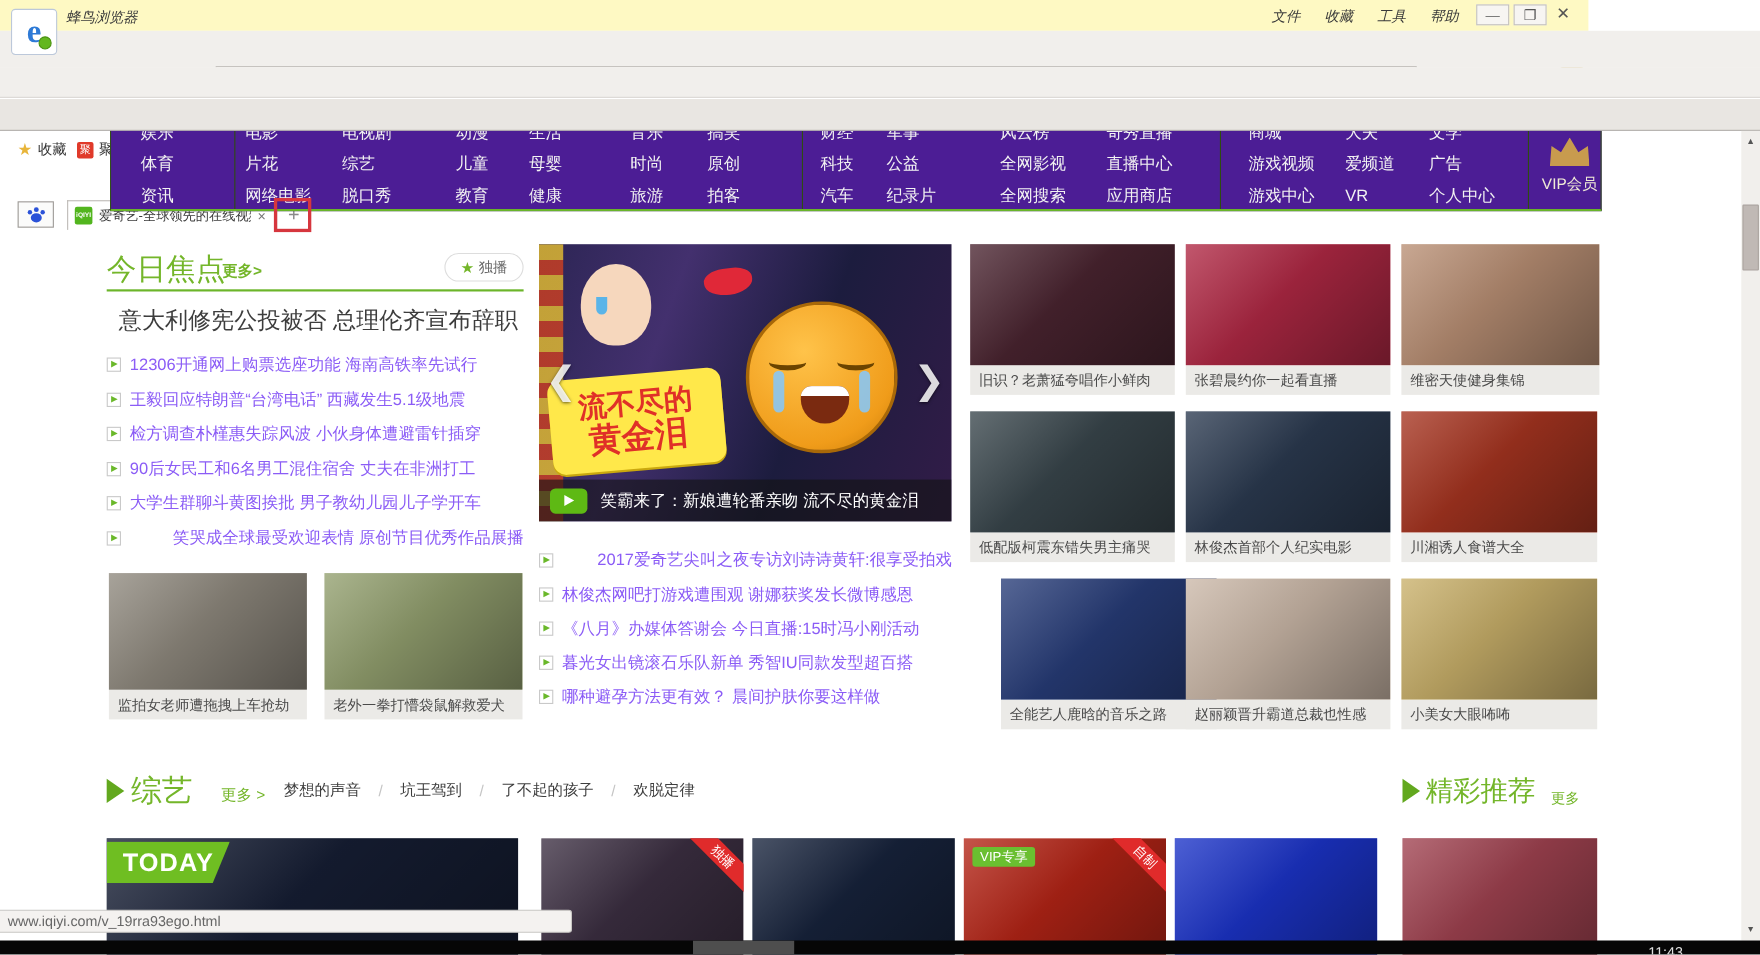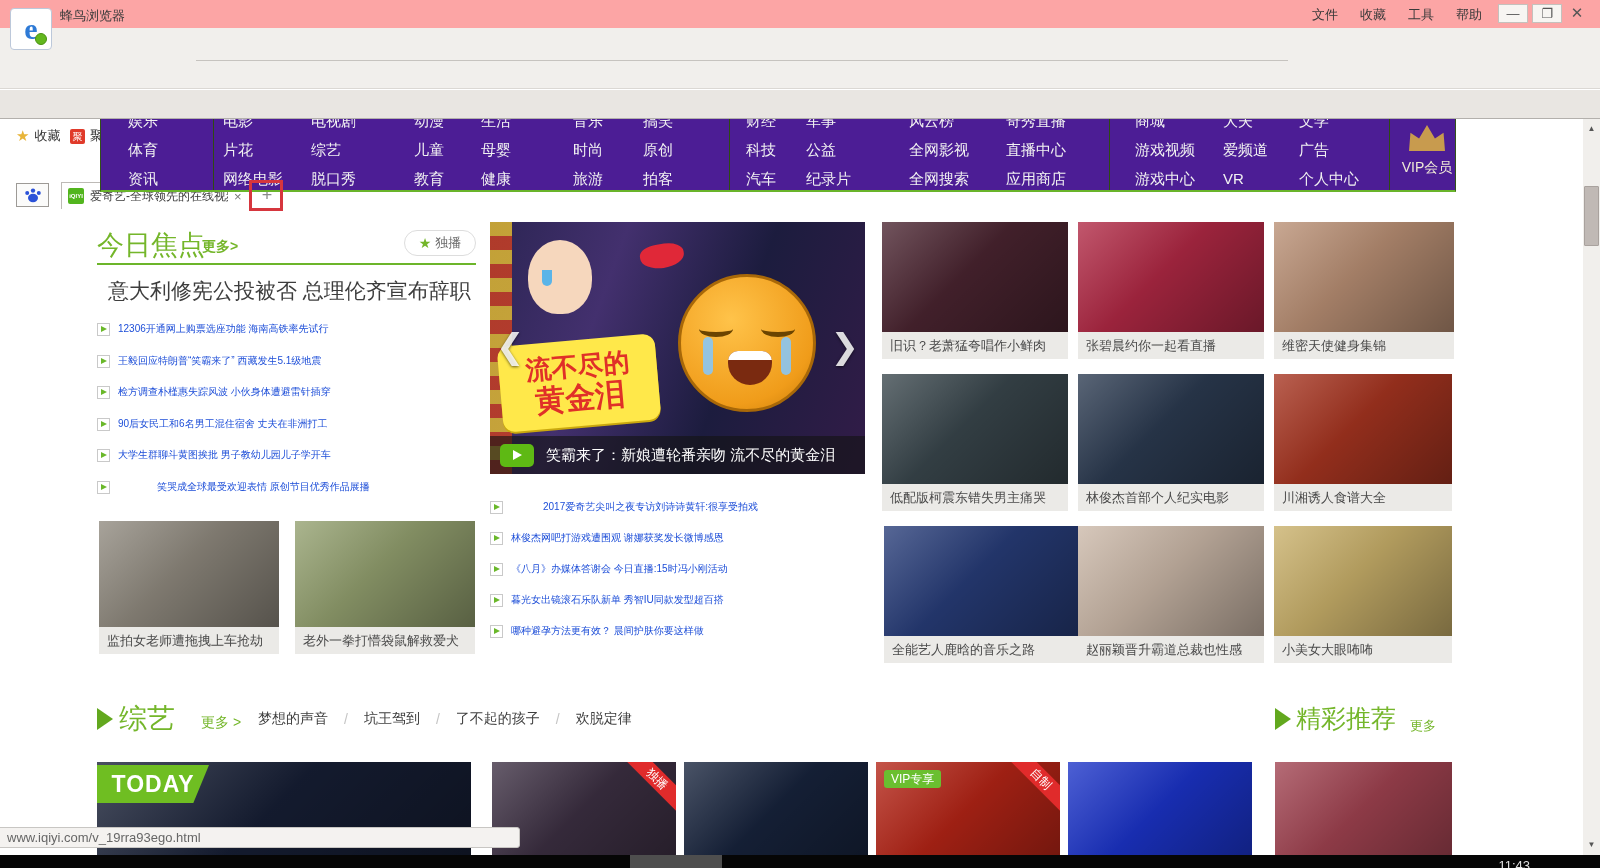--- a/index.html
+++ b/index.html
@@ -1,21 +1,21 @@
 <!DOCTYPE html>
 <html><head>
 <meta charset="utf-8">
 <style>
   html,body{margin:0;padding:0;}
   #screen{position:relative;width:1600px;height:868px;overflow:hidden;background:#fff;
     font-family:"Liberation Sans","DejaVu Sans",sans-serif;color:#333;}
   #screen *{box-sizing:border-box;}
 
   
-  #titlebar{position:absolute;left:0;top:0;width:1600px;height:28px;background:#fca5a5;}
+  #titlebar{position:absolute;left:0;top:0;width:1444px;height:28px;background:#fef9c3;font-style:italic;}
   #navbar{position:absolute;left:0;top:28px;width:1600px;height:33px;background:#f1efec;}
   #bookmarksbar{position:absolute;left:0;top:61px;width:1600px;height:28px;background:#f1efec;border-bottom:1px solid #dbd8d4;}
   #tabbar{position:absolute;left:0;top:90px;width:1600px;height:29px;background:#e9e6e2;border-bottom:1px solid #b3b0ac;}
   #applogo{position:absolute;left:10px;top:8px;width:42px;height:42px;background:#fff;border:1px solid #bcc8da;border-radius:4px;z-index:5;
     display:flex;align-items:center;justify-content:center;}
   #applogo .e{font-size:30px;font-weight:bold;color:#2e7ad6;font-family:"Liberation Serif",serif;line-height:1;}
   #applogo .dot{position:absolute;right:4px;bottom:4px;width:12px;height:12px;border-radius:50%;background:#63b71e;border:1px solid #4a9212;}
   #win-title{position:absolute;left:60px;top:7px;font-size:13px;color:#3a3a3a;}
   #menus{position:absolute;right:118px;top:6px;display:flex;gap:22px;font-size:13px;color:#3a3a3a;}
   .winbtn{position:absolute;top:4px;width:30px;height:19px;text-align:center;line-height:17px;font-size:13px;color:#555;
@@ -63,21 +63,21 @@
   #focus-title{position:absolute;left:97px;top:227px;font-size:27px;}
   #focus-more{position:absolute;left:202px;top:238px;font-weight:bold;}
   #dubo{position:absolute;left:404px;top:230px;width:72px;height:26px;border:1px solid #ddd;border-radius:13px;background:#fff;
     font-size:13px;color:#666;display:flex;align-items:center;justify-content:center;gap:4px;}
   #dubo .st{color:#74b62a;font-size:14px;}
   #focus-line{position:absolute;left:97px;top:263px;width:379px;height:2px;background:#6cb52a;}
   #headline{position:absolute;left:108px;top:277px;width:370px;font-size:21px;color:#3d3d3d;white-space:nowrap;}
   .news-row{position:absolute;display:flex;align-items:center;gap:8px;width:386px;cursor:pointer;}
   .play-ico{width:13px;height:13px;background:#fff;border:1px solid #c9c9c9;position:relative;flex:0 0 auto;}
   .play-ico i{position:absolute;left:3px;top:2px;width:0;height:0;border-left:6px solid #6ab82a;border-top:3.5px solid transparent;border-bottom:3.5px solid transparent;}
-  .news-txt{font-size:10px;color:#1d4ed8;white-space:nowrap;text-align:center;}
+  .news-txt{font-size:15px;color:#8b5cf6;white-space:nowrap;text-align:center;}
 
   .card{position:absolute;cursor:pointer;}
   .ph{position:relative;width:100%;overflow:hidden;}
   .ph::after{content:"";position:absolute;inset:0;background:linear-gradient(135deg,rgba(255,255,255,.22),rgba(0,0,0,.12) 45%,rgba(0,0,0,.4));}
   .cap{background:#ebeae7;color:#4a4a4a;font-size:13px;line-height:27px;height:27px;padding-left:8px;white-space:nowrap;overflow:hidden;}
 
   
   #carousel{position:absolute;left:490px;top:222px;width:375px;height:252px;overflow:hidden;cursor:pointer;
     background:linear-gradient(110deg,#2c2554 0%,#43306e 30%,#1c1c3e 62%,#321c48 100%);}
   #car-strip{position:absolute;left:0;top:0;width:22px;height:252px;background:repeating-linear-gradient(180deg,#e8c030 0 14px,#d04020 14px 28px);opacity:.8;}
@@ -318,21 +318,21 @@
   <div class="news-row" style="left:97px;top:322px;">
       <span class="play-ico">
         <i></i>
       </span>
       <span class="news-txt">12306开通网上购票选座功能 海南高铁率先试行</span>
     </div>
   <div class="news-row" style="left:97px;top:354px;">
       <span class="play-ico">
         <i></i>
       </span>
-      <span class="news-txt">王毅回应特朗普“笑霸来了” 西藏发生5.1级地震</span>
+      <span class="news-txt">王毅回应特朗普“台湾电话” 西藏发生5.1级地震</span>
     </div>
   <div class="news-row" style="left:97px;top:385px;">
       <span class="play-ico">
         <i></i>
       </span>
       <span class="news-txt">检方调查朴槿惠失踪风波  小伙身体遭避雷针插穿</span>
     </div>
   <div class="news-row" style="left:97px;top:417px;">
       <span class="play-ico">
         <i></i>
@@ -438,21 +438,21 @@
       <div class="cap">低配版柯震东错失男主痛哭</div>
     </div>
   <div class="card" style="left:1078px;top:374px;width:186px;">
       <div class="ph" style="height: 110px; background-color: rgb(43, 58, 80);"></div>
       <div class="cap">林俊杰首部个人纪实电影</div>
     </div>
   <div class="card" style="left:1274px;top:374px;width:178px;">
       <div class="ph" style="height: 110px; background-color: rgb(166, 52, 32);"></div>
       <div class="cap">川湘诱人食谱大全</div>
     </div>
-  <div class="card" style="left:884px;top:526px;width:196px;">
+  <div class="card" style="left:910px;top:526px;width:196px;">
       <div class="ph" style="height: 110px; background-color: rgb(39, 60, 120);"></div>
       <div class="cap">全能艺人鹿晗的音乐之路</div>
     </div>
   <div class="card" style="left:1078px;top:526px;width:186px;">
       <div class="ph" style="height: 110px; background-color: rgb(203, 184, 168);"></div>
       <div class="cap">赵丽颖晋升霸道总裁也性感</div>
     </div>
   <div class="card" style="left:1274px;top:526px;width:178px;">
       <div class="ph" style="height: 110px; background-color: rgb(201, 176, 106);"></div>
       <div class="cap">小美女大眼咘咘</div>

